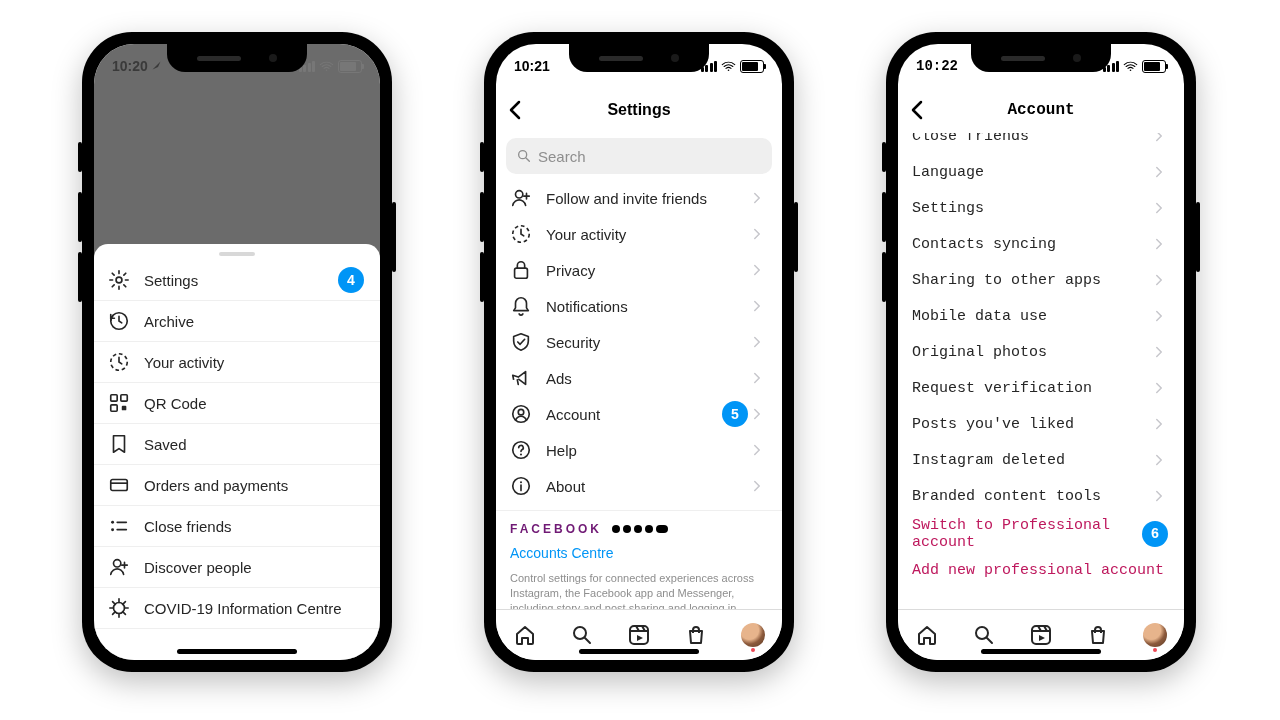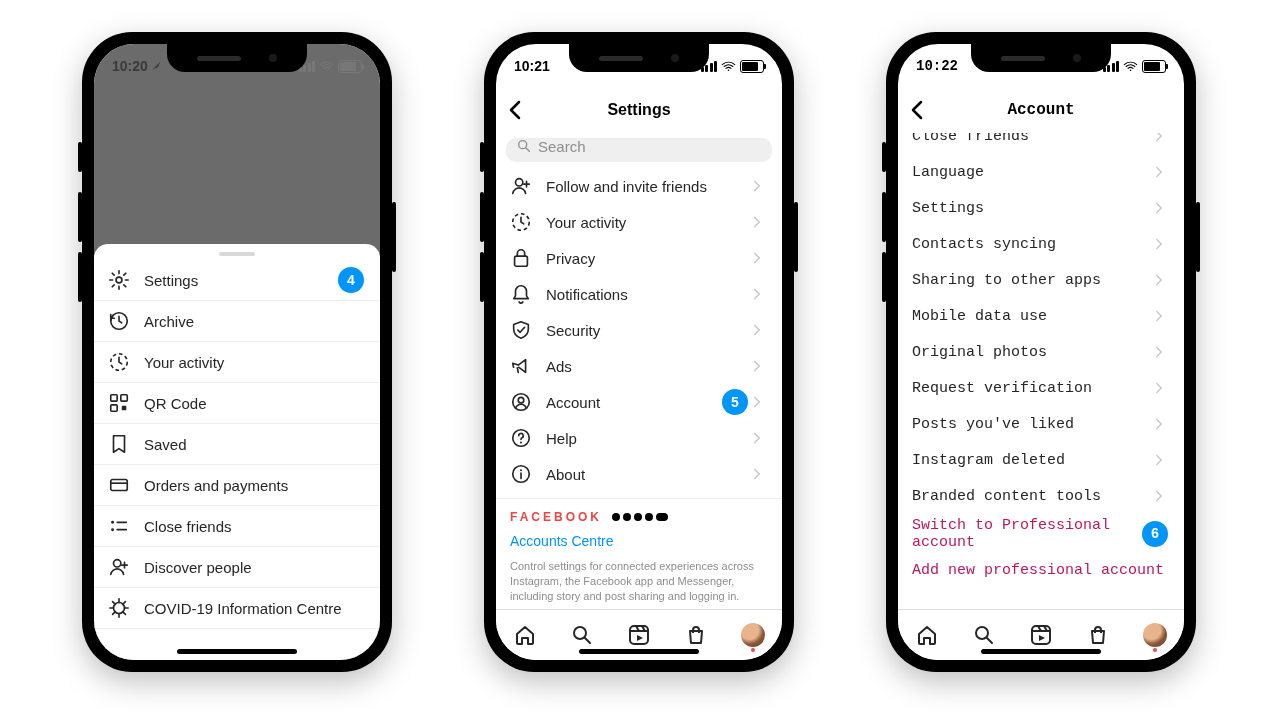--- a/index.html
+++ b/index.html
@@ -42,41 +42,41 @@
     border-radius:14px 14px 0 0;}
   .sheet-grab{width:36px;height:4px;background:#d8d8d8;border-radius:2px;
     margin:8px auto 4px;}
 
   .navbar{height:44px;display:flex;align-items:center;position:relative;
     border-bottom:1px solid transparent;}
   .nav-title{position:absolute;left:0;right:0;text-align:center;font-size:16px;
     font-weight:700;}
   .back{position:absolute;left:8px;top:10px;}
 
-  .searchbox{margin:6px 10px;height:24px;background:#efefef;border-radius:10px;
-    display:flex;padding:0 10px;color:#8e8e8e;font-size:15px;}
+  .searchbox{margin:6px 10px;height:36px;background:#efefef;border-radius:10px;
+    display:flex;align-items:center;padding:0 10px;color:#8e8e8e;font-size:15px;}
   .searchbox svg{margin-right:6px;}
 
   .list{}
   .row{display:flex;align-items:center;height:40px;padding:0 16px 0 14px;}
   .row.sep{border-bottom:1px solid #efefef;}
   .row .ico{width:22px;height:22px;margin-right:14px;display:flex;align-items:center;
     justify-content:center;flex:0 0 22px;}
   .row .lbl{flex:1;font-size:15px;color:#262626;}
   .row .chev{flex:0 0 auto;color:#c7c7cc;}
   .row.link .lbl{color:#be185d;}
   .row.thin{height:36px;}
 
   .badge{display:inline-flex;align-items:center;justify-content:center;width:26px;
     height:26px;border-radius:50%;background:#0095f6;color:#fff;font-size:14px;
     font-weight:700;margin-left:8px;}
 
   .fb-section{padding:8px 14px 0;border-top:1px solid #efefef;margin-top:6px;}
   .fb-word{font-family:Helvetica,Arial,sans-serif;font-weight:700;letter-spacing:3px;
-    font-size:12px;color:#ef4444;display:inline-block;margin-right:6px;}
+    font-size:12px;color:#701a75;display:inline-block;margin-right:6px;}
   .fb-ico-row{display:inline-flex;gap:3px;vertical-align:middle;}
   .fb-ico-row i{width:8px;height:8px;border-radius:50%;background:#000;display:block;}
   .fb-ico-row i.pill{width:12px;border-radius:4px;}
   .fb-link{color:#0095f6;font-size:14px;margin-top:8px;}
   .fb-note{color:#8e8e8e;font-size:11px;line-height:1.35;margin-top:10px;}
 
   .tabbar{position:absolute;left:0;right:0;bottom:0;height:50px;border-top:1px solid #dbdbdb;
     background:#fff;display:flex;align-items:center;justify-content:space-around;}
   .tabbar .tab{width:26px;height:26px;display:flex;align-items:center;
     justify-content:center;}

